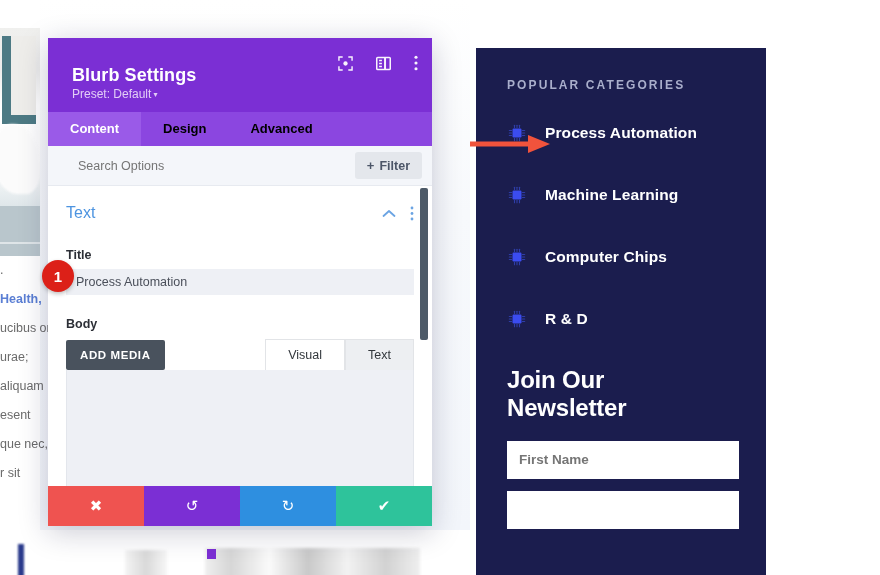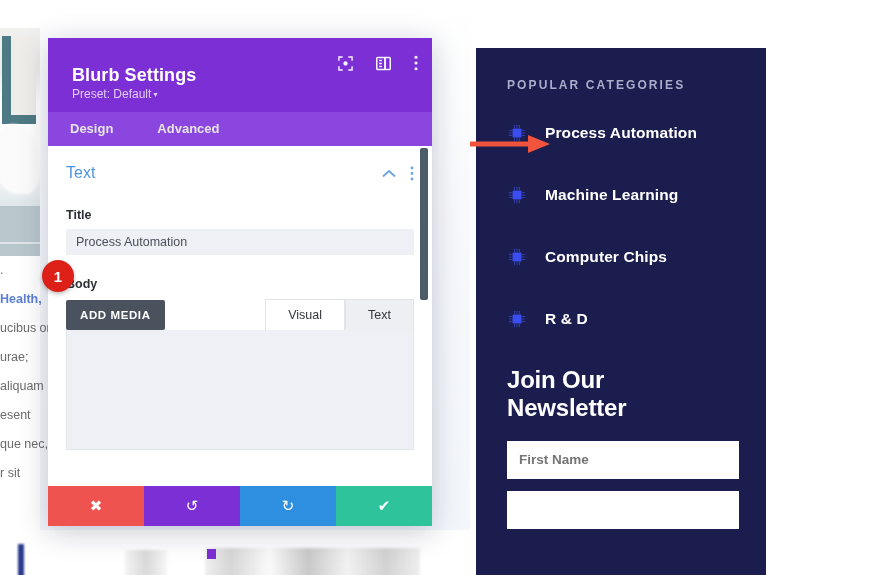--- a/index.html
+++ b/index.html
@@ -86,21 +86,21 @@
   }
   .modal-preset .caret { font-size:8px; margin-left:2px; position:relative; top:-1px;}
   .head-icons {
     position:absolute; right:14px; top:17px; display:flex; align-items:center; gap:23px;
   }
   .head-icons .ic { opacity:.95; cursor:pointer; display:block; }
 
   .tabs { display:flex; background:#8b46e0; height:34px; }
   .tab {
     padding:0 22px; height:34px; line-height:34px;
-    font-size:13px; font-weight:700; color:#e5e5e5; cursor:pointer;
+    font-size:13px; font-weight:700; color:#000000; cursor:pointer;
   }
   .tab.active { background:#9a5ae8; color:#ffffff; }
 
   .searchbar {
     display:flex; align-items:center; height:40px;
     background:#f4f6fa; border-bottom:1px solid #e7eaf0; position:relative;
   }
   .searchbar .sinput {
     flex:1; padding-left:30px; font-size:12.5px; color:#a7adb9; background:transparent;
     border:none; outline:none; font-family:inherit;
@@ -369,24 +369,32 @@
           <svg width="4" height="16" viewBox="0 0 4 16">
             <circle cx="2" cy="2.2" r="1.55" fill="#ffffff"></circle>
             <circle cx="2" cy="8" r="1.55" fill="#ffffff"></circle>
             <circle cx="2" cy="13.8" r="1.55" fill="#ffffff"></circle>
           </svg>
         </span>
       </div>
     </div>
 
     <div class="tabs">
+      <div class="tab active">Content</div>
       <div class="tab">Design</div>
       <div class="tab">Advanced</div>
     </div>
 
+    <div class="searchbar">
+      <input class="sinput" type="text" placeholder="Search Options" style="">
+      <div class="filter-btn">
+        <span class="plus">+</span>
+        <span>Filter</span>
+      </div>
+    </div>
 
     <div class="modal-body">
       <div class="modal-scroll">
 
         <div class="section-head">
           <div class="section-title">Text</div>
           <div class="section-tools">
             <span>
               <svg width="14" height="9" viewBox="0 0 14 9" fill="none" stroke="#6ba4e3" stroke-width="1.8" stroke-linecap="round" stroke-linejoin="round">
                 <path d="M1.5 7 L7 2 L12.5 7"></path>

